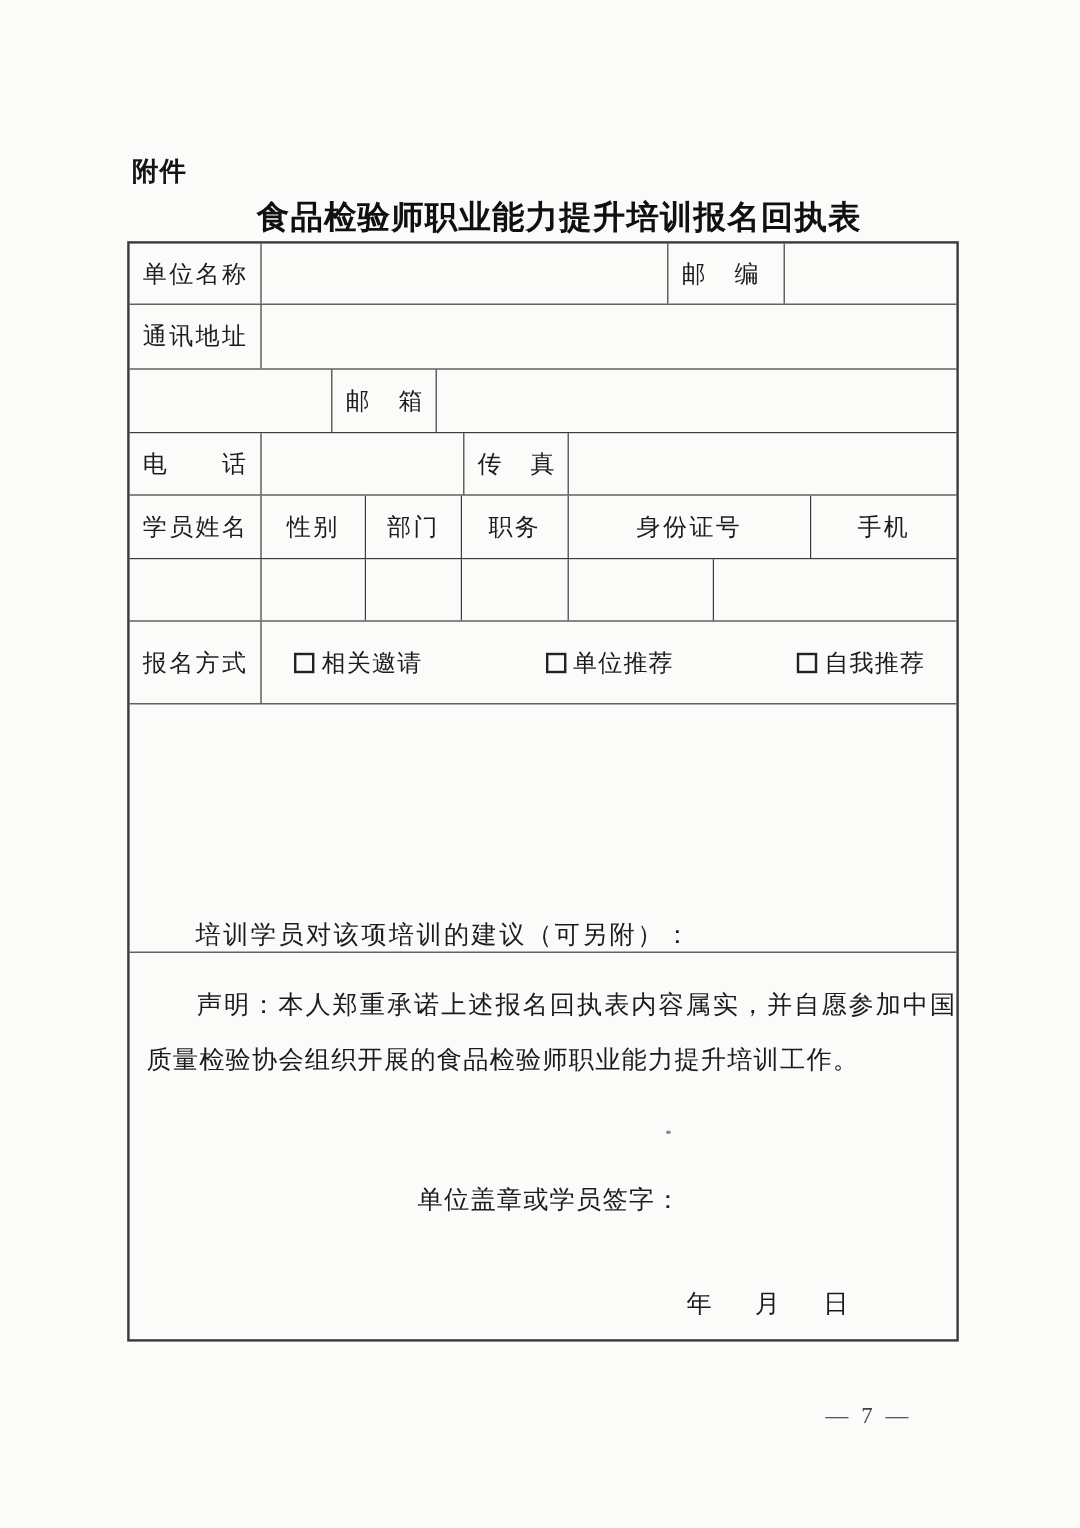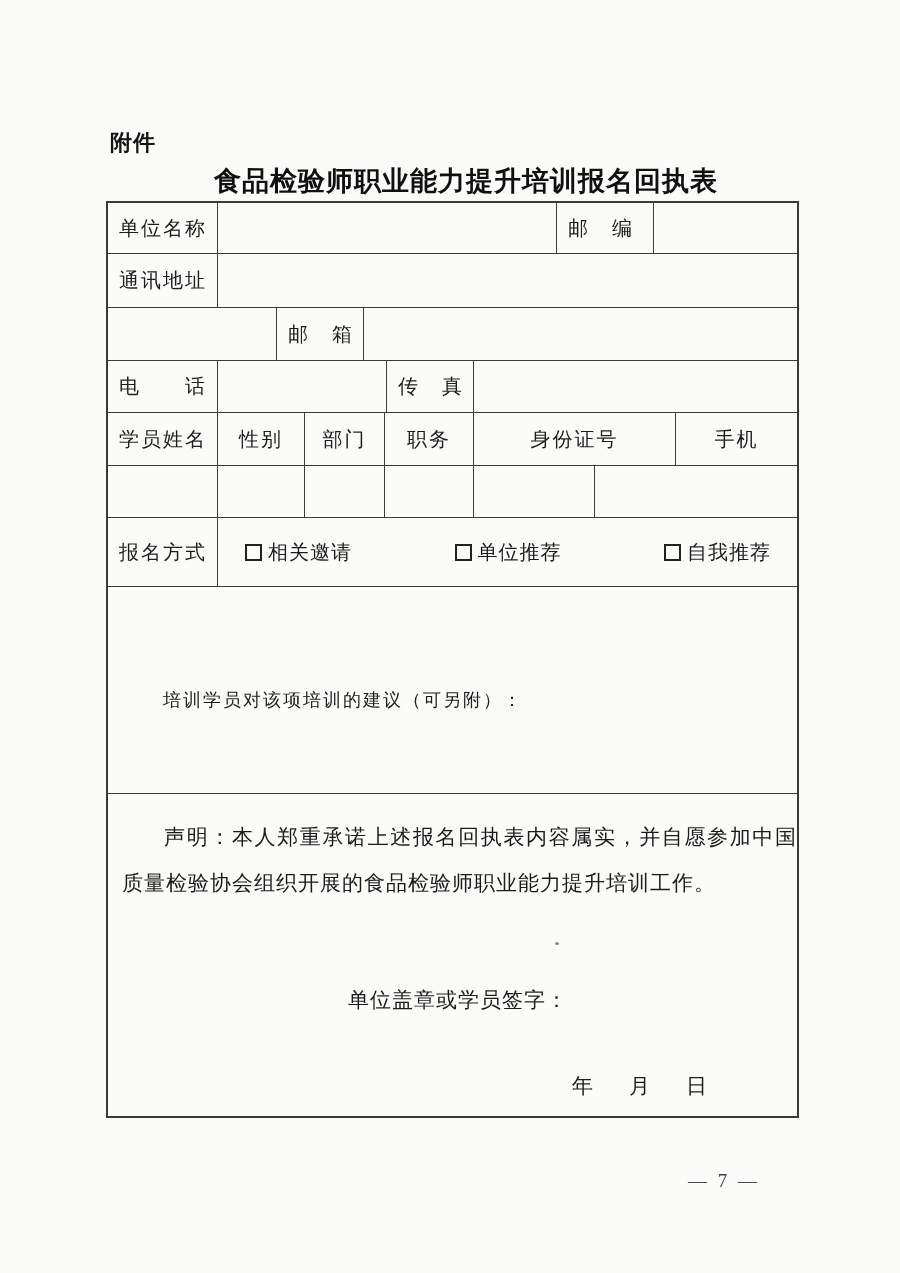--- a/index.html
+++ b/index.html
@@ -50,22 +50,22 @@
   .methods {
     flex:1; display:flex; align-items:center; justify-content:space-between;
     padding:0 26px 0 27px; border-right:none;
   }
   .method { display:flex; align-items:center; font-size:20px; letter-spacing:1px; }
   .cbx {
     width:17px; height:17px; border:2px solid #222; background:transparent;
     margin-right:6px; flex:none;
   }
   .suggestion-cell {
-    flex:1; align-items:center; border-right:none;
-    padding:19px 14px 0 55px; font-size:18px; letter-spacing:2px;
+    flex:1; align-items:flex-end; border-right:none;
+    padding:19px 14px 0 55px; font-size:21px; letter-spacing:2px;
   }
   .final-cell { flex:1; position:relative; display:block; border-right:none; }
   .declaration {
     padding:20px 0 0 14px;
     text-indent:2em;
     font-size:21px; line-height:46px; letter-spacing:1px; color:#1b1b1b;
     text-align:justify;
   }
   .sig {
     position:absolute; left:240px; top:192px;

